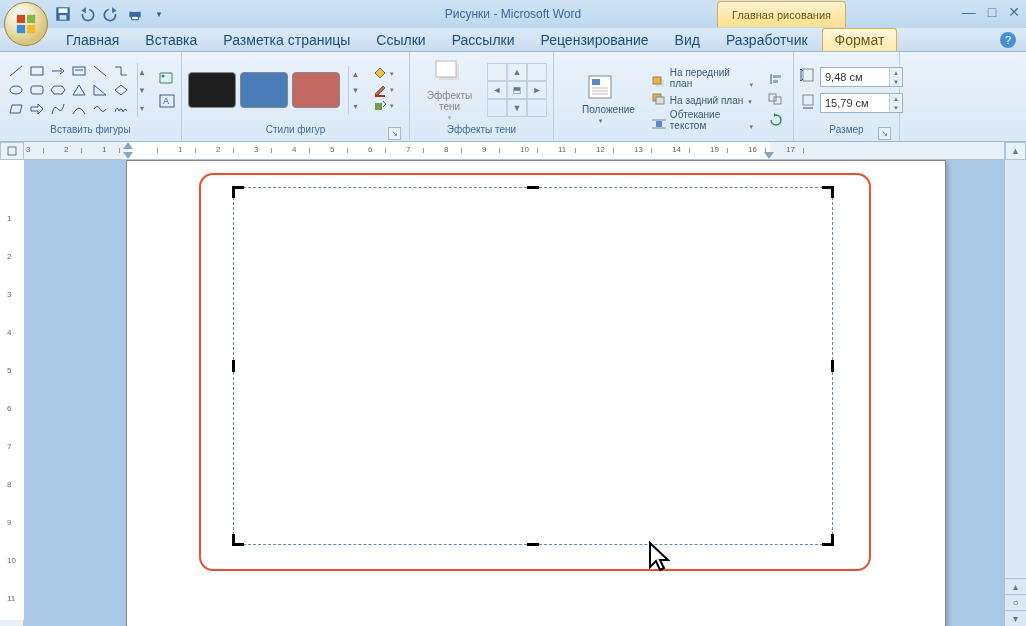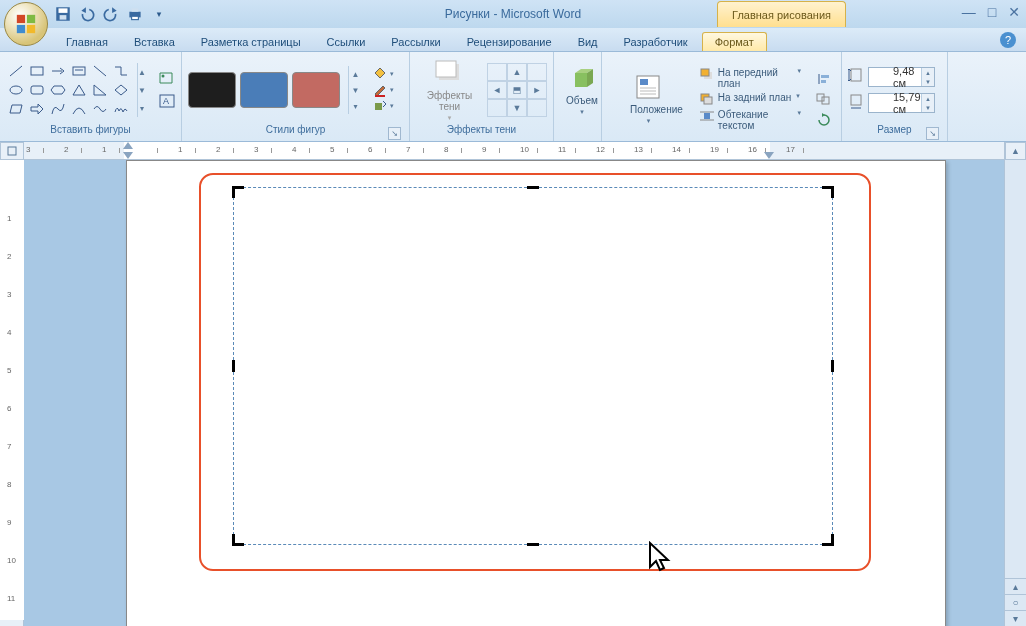--- a/index.html
+++ b/index.html
@@ -11,21 +11,21 @@
 .office-btn svg { width:22px; height:22px; }
 .qat { margin-left: 54px; display: flex; align-items: center; gap: 6px; }
 .qat-item { width: 18px; height: 18px; display:flex; align-items:center; justify-content:center; color:#2c5a8c; }
 .title-text { position: absolute; left: 50%; transform: translateX(-50%); font-size: 12px; color: #3a6a9c; }
 .contextual { position: absolute; right: 180px; top:1px; height:26px; padding:0 14px; background: linear-gradient(#fff2cf,#ffdf8f); border:1px solid #d6b24a; border-bottom:none; border-radius:4px 4px 0 0; font-size:11px; color:#6a581a; display:flex; align-items:center;}
 .win-controls { position:absolute; right:6px; top:4px; display:flex; gap:12px; color:#4a72a0;}
 .win-controls span { font-size:14px; cursor:default;}
 
 
 .tabs-row { height:24px; background: linear-gradient(#dcebf8,#c8dcf0); display:flex; align-items:flex-end; padding-left:54px; gap:2px; border-bottom:1px solid #9bbad8;}
-.tab { padding:3px 12px 3px; font-size:11px; color:#1f4e7a; cursor:default;}
+.tab { padding:3px 12px 3px; font-size:14px; color:#1f4e7a; cursor:default;}
 .tab.context-active { background: linear-gradient(#fff8e0,#ffe9a8); border:1px solid #d6b24a; border-bottom:none; border-radius:3px 3px 0 0; color:#6a581a; position:relative; margin-right:30px;}
 .help-icon { margin-left:auto; margin-right:10px; width:16px; height:16px; border-radius:50%; background:#4a90d0; color:#fff; font-size:11px; display:flex; align-items:center; justify-content:center; align-self:center;}
 
 
 .ribbon { height:90px; background: linear-gradient(#eaf2fa,#dae9f6); display:flex; border-bottom:1px solid #9bbad8;}
 .group { border-right:1px solid #b8cee2; display:flex; flex-direction:column; padding:4px 6px 0; position:relative;}
 .group-body { flex:1; display:flex; align-items:center; gap:4px;}
 .group-label { height:17px; font-size:10px; color:#3e6d9c; text-align:center; position:relative;}
 .dlg-launcher { position:absolute; right:2px; bottom:1px; width:13px; height:13px; border:1px solid #a0b8d0; background:#e8f0f8; font-size:8px; color:#5a7a9a; display:flex; align-items:center; justify-content:center;}
 
@@ -49,30 +49,30 @@
 .style-menu-row .dd{font-size:7px;color:#5a7a9a;}
 
 
 .big-btn { display:flex; flex-direction:column; align-items:center; gap:2px; padding:2px 6px;}
 .big-btn .lbl { font-size:10px; color:#888; text-align:center; line-height:11px;}
 .nudge-grid { display:grid; grid-template-columns:repeat(3,20px); grid-template-rows:repeat(3,18px);}
 .nudge-grid div{display:flex;align-items:center;justify-content:center;border:1px solid #c0d2e4; font-size:9px; color:#5a7a9a;}
 
 
 .arrange-col { display:flex; flex-direction:column; gap:1px; margin-left:4px;}
-.arrange-row { display:flex; align-items:flex-start; gap:3px; font-size:10px; color:#3a5a7a; padding:1px 2px;}
+.arrange-row { display:flex; align-items:flex-end; gap:3px; font-size:10px; color:#3a5a7a; padding:1px 2px;}
 .arrange-row .ico{width:16px;height:14px;}
 .arrange-row .dd{font-size:7px;color:#5a7a9a; margin-left:2px;}
 .align-col { display:flex; flex-direction:column; gap:2px; margin-left:6px;}
 .align-col div{width:22px;height:18px;display:flex;align-items:center;justify-content:center;}
 
 
 .size-row { display:flex; align-items:center; gap:4px;}
 .size-input { display:flex; align-items:center; border:1px solid #9bb4cc; background:#fff; height:20px;}
-.size-input .val{width:32px; font-size:11px; padding:0 4px; color:#333;margin-left:20px;}
+.size-input .val{width:68px; font-size:11px; padding:0 4px; color:#333;}
 .size-input .spin{width:13px; display:flex; flex-direction:column; border-left:1px solid #b8cee2;}
 .size-input .spin div{height:9px;font-size:6px;display:flex;align-items:center;justify-content:center;color:#5a7a9a;background:#e8f0f8;}
 
 
 .ruler-corner { position:absolute; left:0; top:142px; width:24px; height:18px; background:#e8f0f8; border:1px solid #b0c4d8; display:flex;align-items:center;justify-content:center;}
 .h-ruler { position:absolute; left:24px; right:22px; top:142px; height:18px; background:#e8f0f8; border-bottom:1px solid #b0c4d8; overflow:hidden;}
 .h-ruler-inner{position:relative;height:100%;}
 .v-ruler { position:absolute; left:0; top:160px; bottom:0; width:24px; background:#e8f0f8; border-right:1px solid #b0c4d8;}
 .ruler-tick{position:absolute;font-size:8px;color:#666;}
 .ruler-region{position:absolute;top:0;height:18px;background:#fff;}
@@ -336,34 +336,20 @@
           <div>⬒</div>
           <div>►</div>
         <div></div>
           <div>▼</div>
           <div></div>
       </div>
     </div>
     <div class="group-label">Эффекты тени</div>
   </div>
 
-  <div class="group" style="width:48px;">
-    <div class="group-body">
-      <div class="big-btn">
-        <svg width="30" height="28">
-            <polygon points="8,8 20,8 26,4 14,4" fill="#a8d080"></polygon>
-            <polygon points="20,8 26,4 26,18 20,22" fill="#7aa852"></polygon>
-            <rect x="8" y="8" width="12" height="14" fill="#88c060"></rect>
-          </svg>
-        <div class="lbl" style="color:#3a5a7a;">Объем</div>
-        <div style="font-size:7px;color:#5a7a9a;">▾</div>
-      </div>
-    </div>
-    <div class="group-label"></div>
-  </div>
 
   <div class="group" style="width:240px;">
     <div class="group-body">
       <div class="big-btn">
         <svg width="30" height="30">
             <rect x="4" y="4" width="22" height="22" fill="#fff" stroke="#888"></rect>
             <rect x="7" y="7" width="8" height="6" fill="#5a8ac8"></rect>
             <line x1="7" y1="16" x2="23" y2="16" stroke="#bbb"></line>
             <line x1="7" y1="19" x2="23" y2="19" stroke="#bbb"></line>
             <line x1="7" y1="22" x2="23" y2="22" stroke="#bbb"></line>

